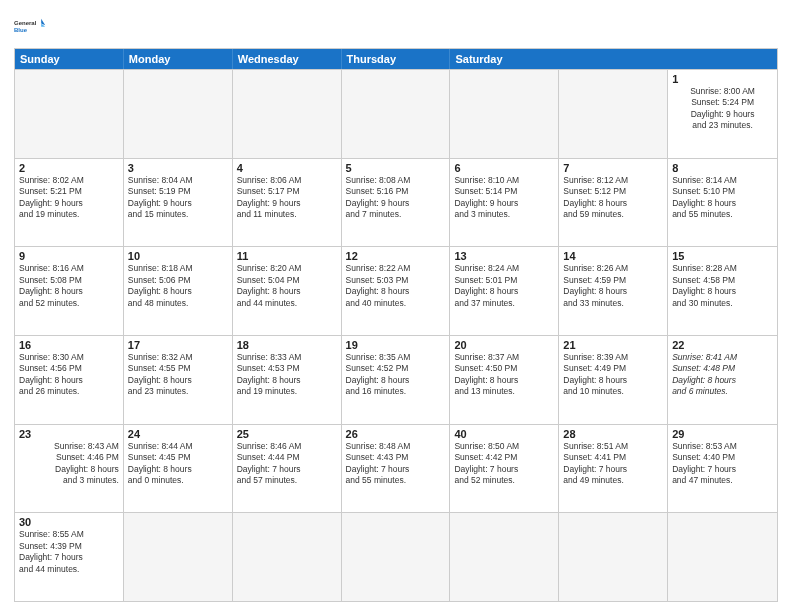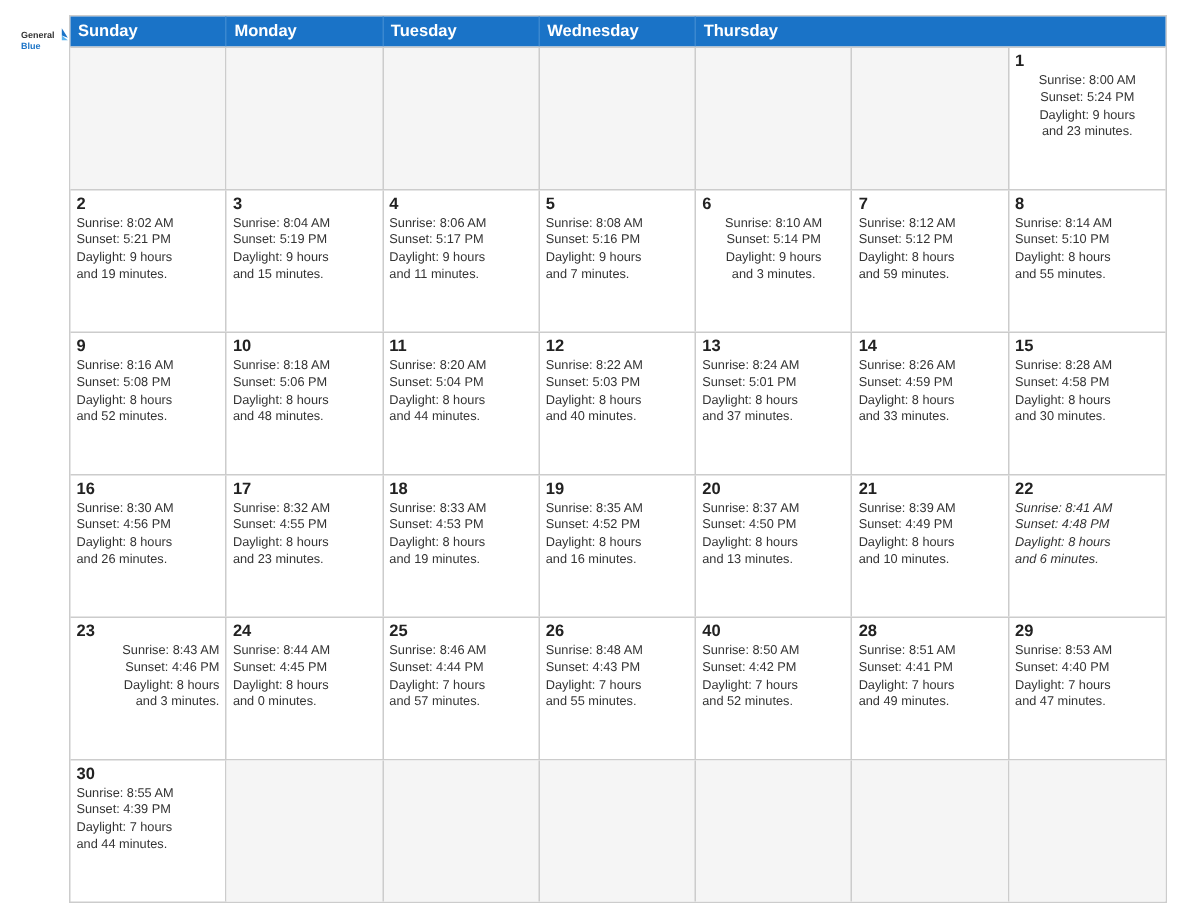--- a/index.html
+++ b/index.html
@@ -8,21 +8,21 @@
       background: #fff;
       width: 792px;
       height: 612px;
       overflow: hidden;
     }
     .page {
       width: 792px;
       height: 612px;
       padding: 10px 14px 10px 14px;
       display: flex;
-      flex-direction: row;
+      flex-direction: column;
     }
     .header {
       display: flex;
       justify-content: space-between;
       align-items: flex-start;
       margin-bottom: 6px;
     }
     .logo {
       display: flex;
       align-items: center;
@@ -111,23 +111,23 @@
     <div class="title-block">
       <div class="title-month"></div>
       <div class="title-location"></div>
     </div>
   </div>
 
   <div class="calendar">
     <div class="cal-header">
     <div class="cal-header-cell">Sunday</div>
         <div class="cal-header-cell">Monday</div>
-        <div class="cal-header-cell">Tuesday</div>
         <div class="cal-header-cell">Wednesday</div>
         <div class="cal-header-cell">Thursday</div>
+        <div class="cal-header-cell">Saturday</div>
       </div>
     <div class="cal-body">
     <div class="cal-row">
           <div class="cal-cell empty"></div>
           <div class="cal-cell empty"></div>
           <div class="cal-cell empty"></div>
           <div class="cal-cell empty"></div>
           <div class="cal-cell empty"></div>
           <div class="cal-cell empty"></div>
           <div class="cal-cell">
@@ -162,21 +162,21 @@
           </div>
           <div class="cal-cell">
             <div class="day-num">5</div>
             <div class="day-info" style="white-space: pre-line;">Sunrise: 8:08 AM
 Sunset: 5:16 PM
 Daylight: 9 hours
 and 7 minutes.</div>
           </div>
           <div class="cal-cell">
             <div class="day-num">6</div>
-            <div class="day-info" style="white-space: pre-line; text-align: center;">Sunrise: 8:10 AM
+            <div class="day-info" style="white-space: pre-line;">Sunrise: 8:10 AM
 Sunset: 5:14 PM
 Daylight: 9 hours
 and 3 minutes.</div>
           </div>
           <div class="cal-cell">
             <div class="day-num">7</div>
             <div class="day-info" style="white-space: pre-line;">Sunrise: 8:12 AM
 Sunset: 5:12 PM
 Daylight: 8 hours
 and 59 minutes.</div>

